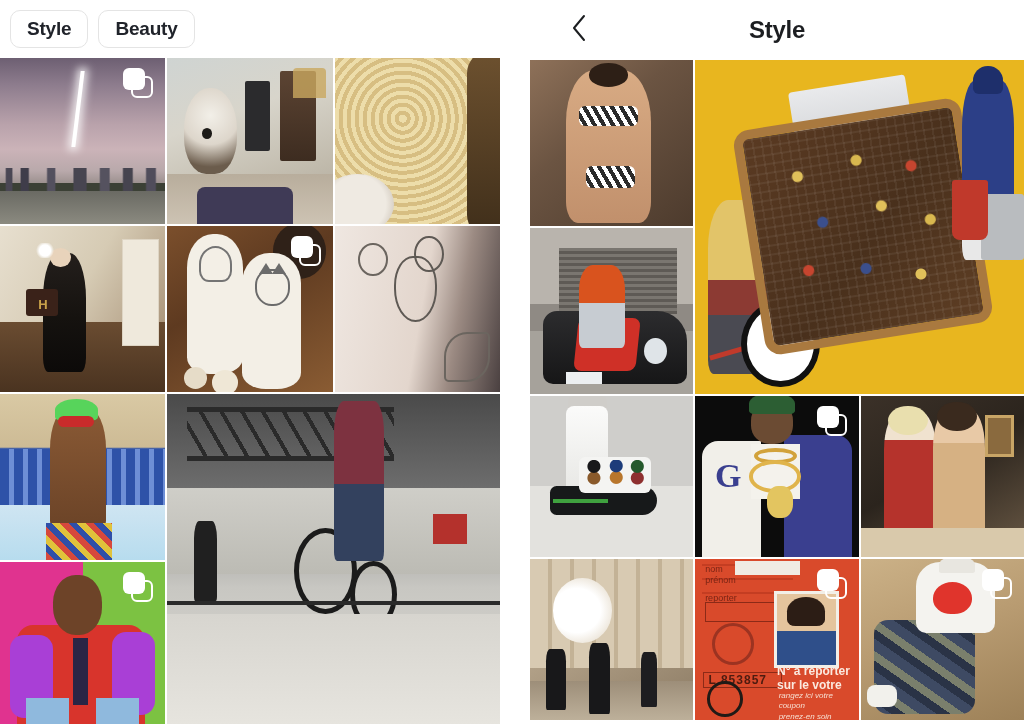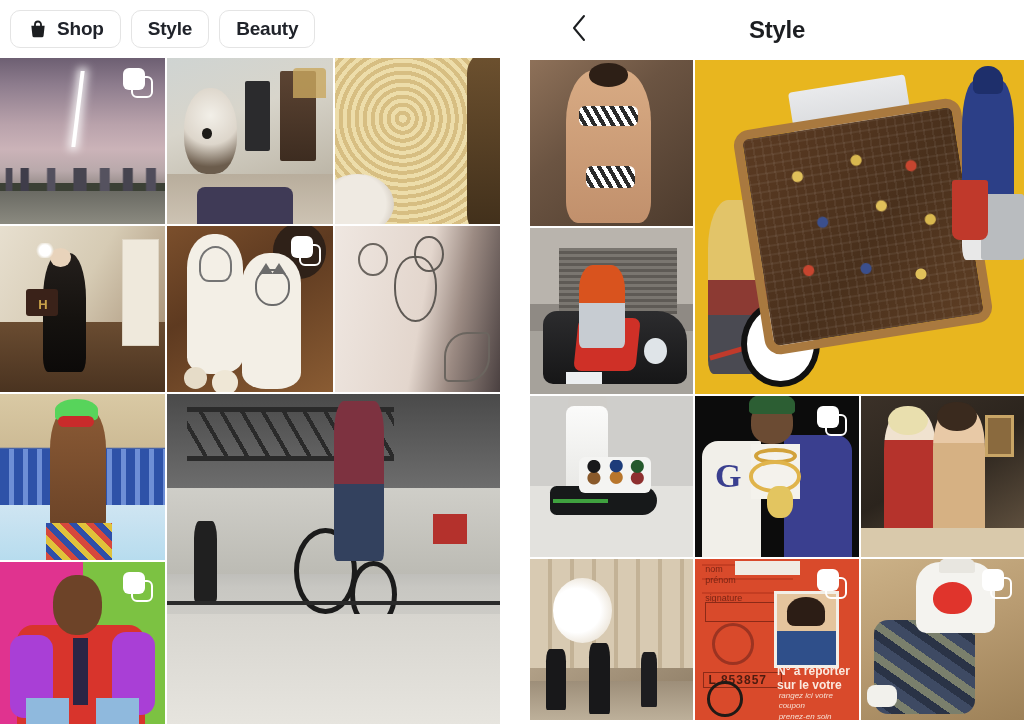--- a/index.html
+++ b/index.html
@@ -390,29 +390,20 @@
 </head>
 <body>
 
 <div class="screen">
 
   <div class="panel-left">
 
     <div class="tabbar">
 
 
-      <div class="pill">
-        <span class="glyph">
-          <svg width="20" height="20" viewBox="0 0 24 24">
-            <path d="M4 8h16l-1.3 12.2a2 2 0 0 1-2 1.8H7.3a2 2 0 0 1-2-1.8L4 8z" fill="#1c1e21"></path>
-            <path d="M8.4 9V6.6a3.6 3.6 0 0 1 7.2 0V9" stroke="#1c1e21" stroke-width="2.2" fill="none" stroke-linecap="round"></path>
-          </svg>
-        </span>
-        <span>Shop</span>
-      </div>
 
       <div class="pill">
         <span>Style</span>
       </div>
 
 
       <div class="pill">
         <span>Beauty</span>
       </div>
 
@@ -627,21 +618,21 @@
             <div class="f3"></div>
         </div>
       </div>
 
       <div class="cell">
         <div class="art a-ticket">
           <div class="lines"></div>
           <div class="whitebar"></div>
           <div class="label1">nom</div>
           <div class="label2">prénom</div>
-          <div class="label3">signature</div>
+          <div class="label3">reporter</div>
           <div class="sigbox"></div>
           <div class="stamp"></div>
           <div class="photo"></div>
           <div class="numbox">L  853857</div>
           <div class="note1">
             <span>N° a reporter</span><br>
             <span>sur le votre</span>
           </div>
           <div class="note2">
             <span>rangez ici votre coupon</span><br>

